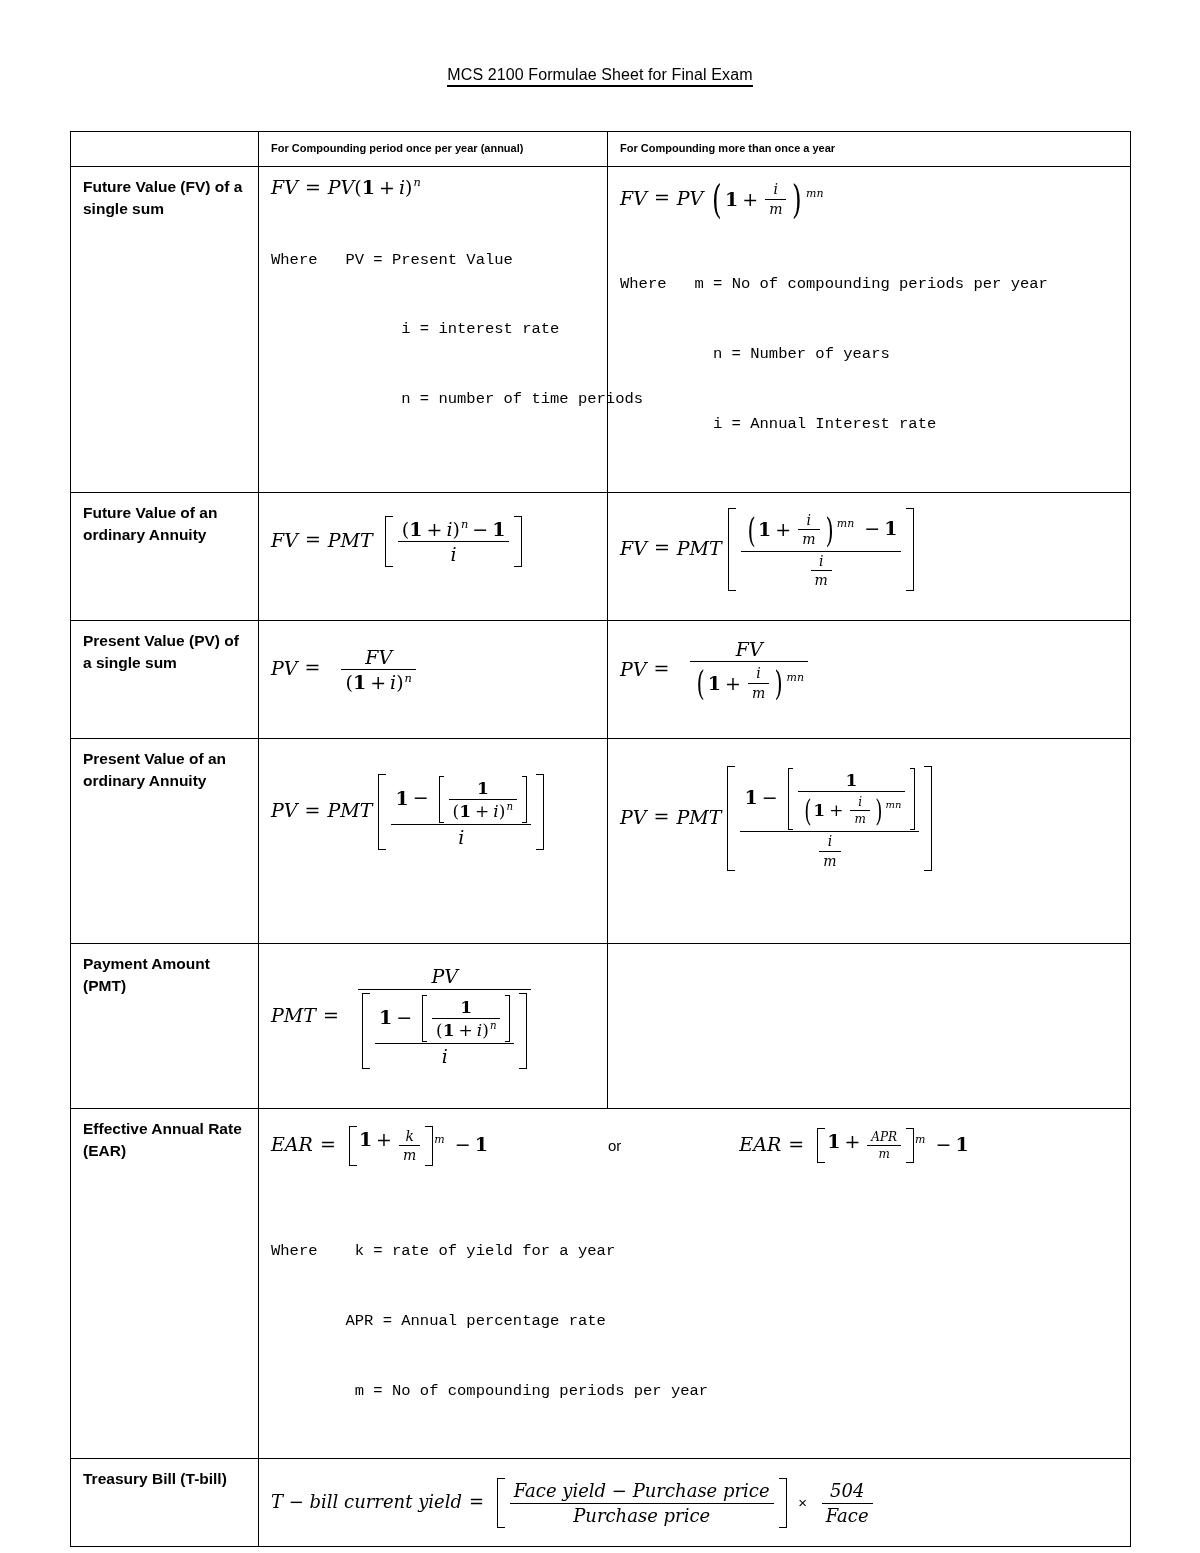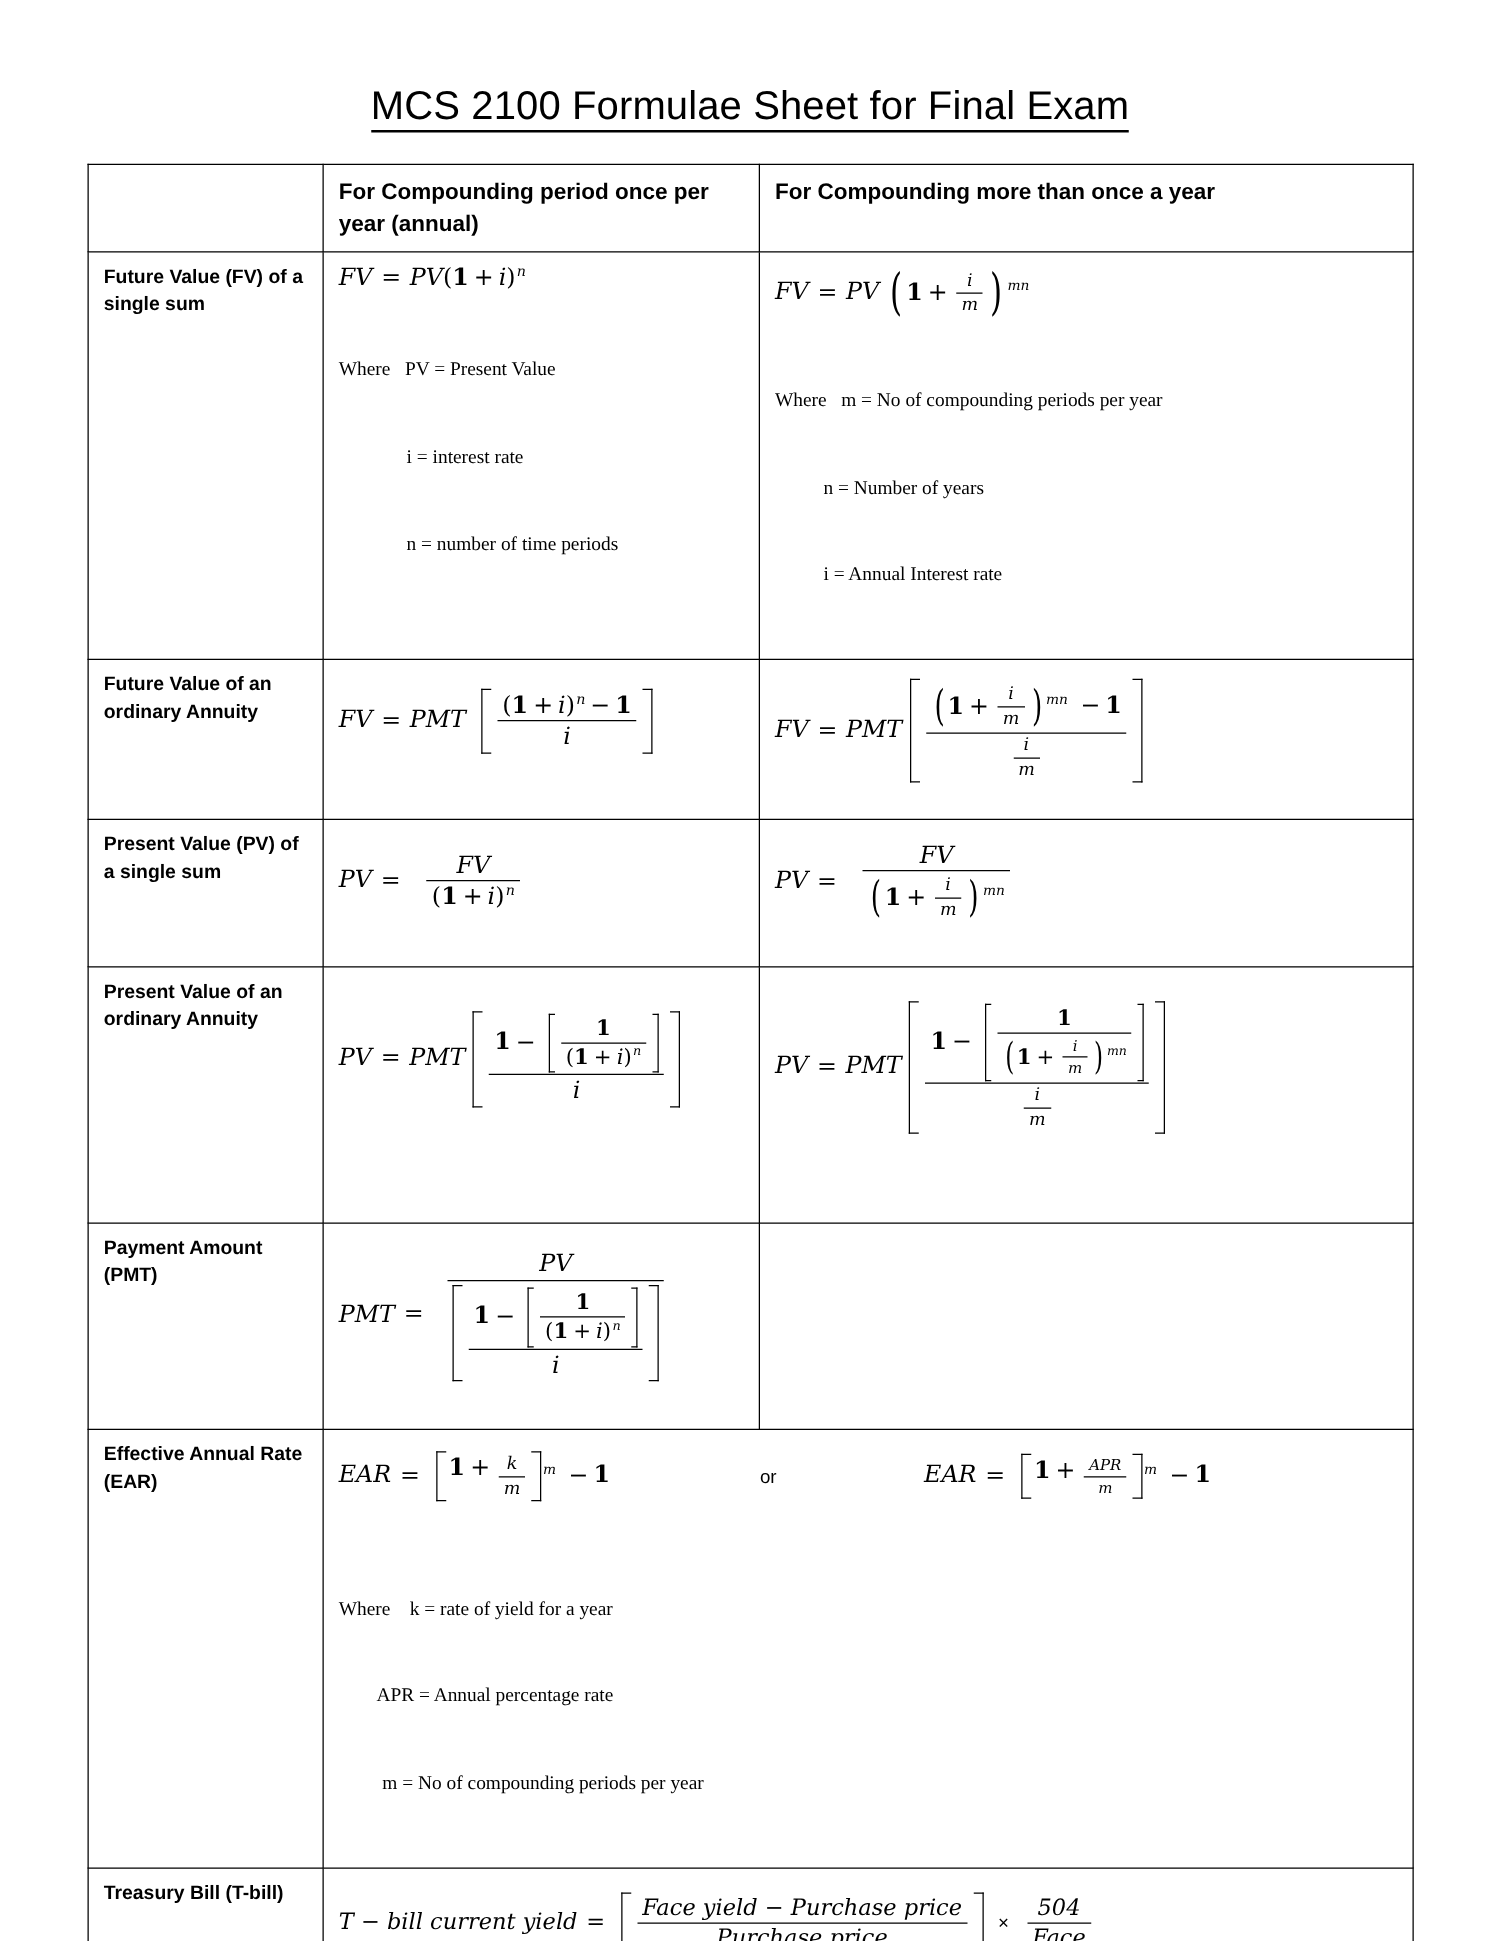--- a/index.html
+++ b/index.html
@@ -6,21 +6,21 @@
   body{
     width:1200px;height:1553px;
     font-family:"Liberation Sans", sans-serif;
     color:#000;
     -webkit-font-smoothing:none;
   }
   .page{position:relative;width:1200px;height:1553px;box-sizing:border-box;}
 
   .doc-title{
     text-align:center;
-    font-size:32px;
+    font-size:16px;
     font-weight:400;
     margin:0;
     padding-top:66px;
     letter-spacing:.1px;
   }
   .doc-title span{
     border-bottom:2px solid #000;
     padding-bottom:2px;
   }
 
@@ -36,21 +36,21 @@
     border:1.6px solid #000;
     vertical-align:top;
     padding:9px 10px 9px 12px;
     box-sizing:border-box;
   }
   col.c-label{width:188px;}
   col.c-annual{width:349px;}
   col.c-multi{width:523px;}
 
   .hdr{
-    font-size:18px;
+    font-size:11px;
     font-weight:bold;
     line-height:1.42;
     padding-top:10px;
     padding-bottom:10px;
   }
   .rowlabel{
     font-size:15.5px;
     font-weight:bold;
     line-height:1.42;
   }
@@ -126,21 +126,21 @@
 
   sup.exp{
     font-size:.60em;
     font-style:italic;
     vertical-align:super;
     line-height:0;
     padding-left:1px;
   }
 
   .plain{
-    font-family:Liberation Serif, serif;
+    font-family:Liberation Mono, monospace;
     font-size:15.5px;
     font-style:normal;
     line-height:1.5;
     white-space:pre;
   }
   .where-block{margin-top:4px;}
   .where-block div{white-space:pre;}
 
   .cell-flex{display:flex;align-items:center;}
   .or-word{

